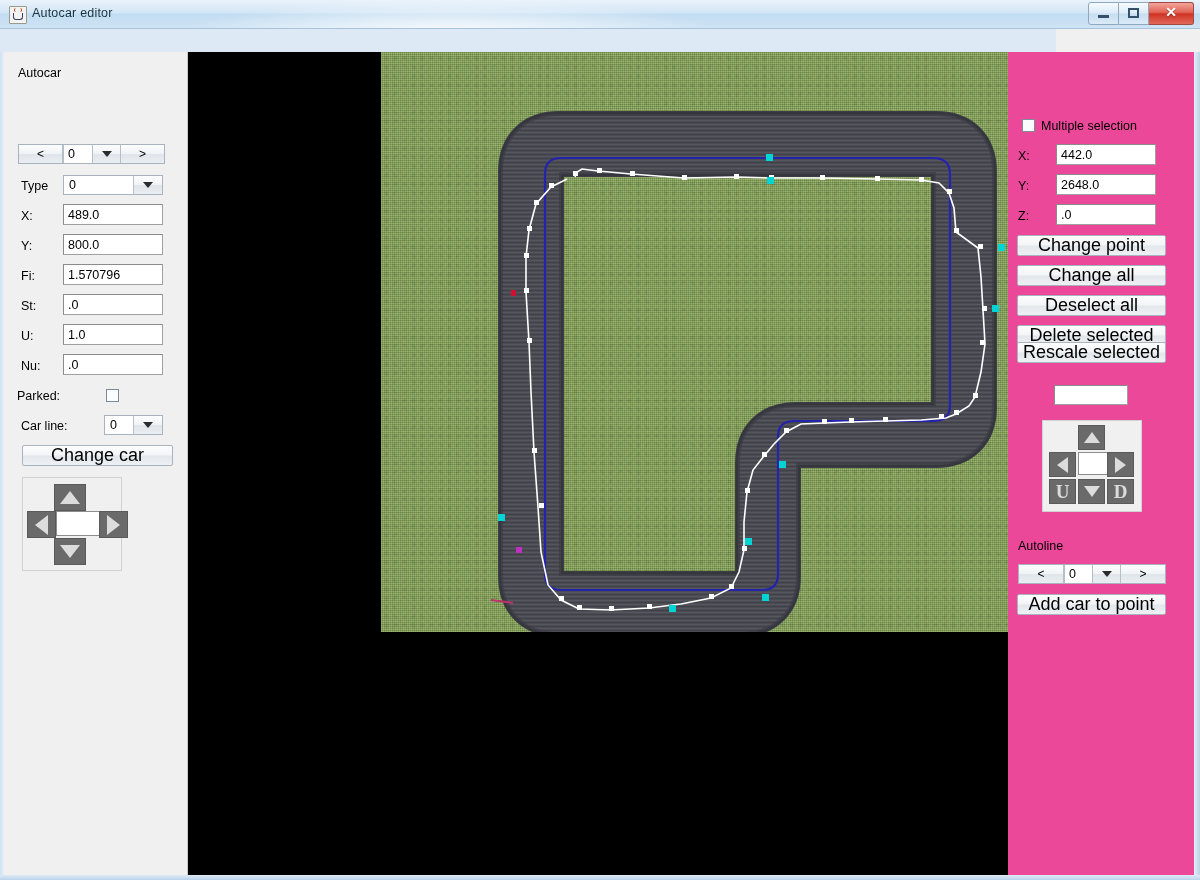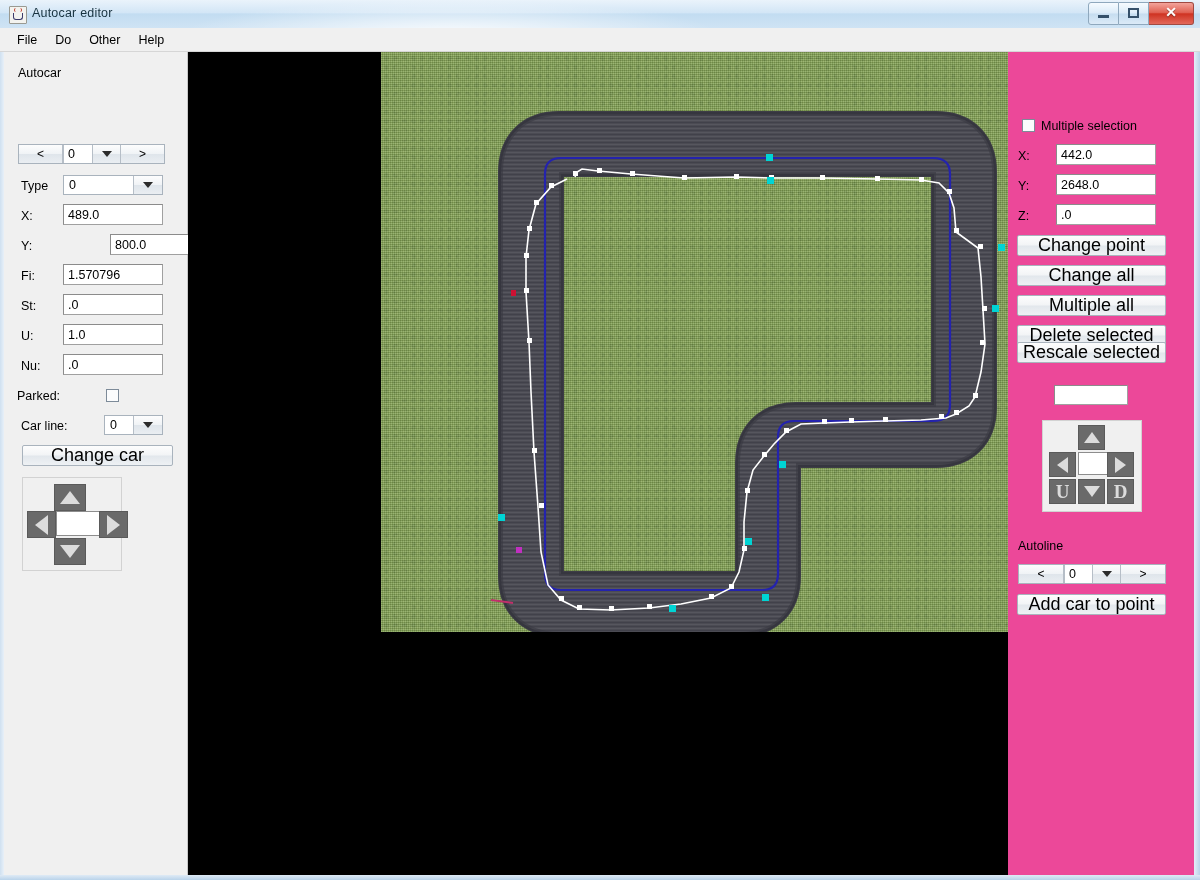--- a/index.html
+++ b/index.html
@@ -231,26 +231,20 @@
         </div>
       <div class="winbtn">
           <span class="maxi"></span>
         </div>
       <div class="winbtn close">
           <span class="xs">✕</span>
         </div>
     </div>
   </div>
 
-  <div id="menubar">
-    <div class="menu-item">File</div>
-    <div class="menu-item">Do</div>
-    <div class="menu-item">Other</div>
-    <div class="menu-item">Help</div>
-  </div>
 
   <div id="content">
     <div id="frame-left-edge"></div>
 
     <div id="left-panel">
 
       <div class="panel-title" style="left:13px;top:14px;">Autocar</div>
 
       <div class="spingroup" style="left:13px;top:92px;width:147px;height:20px;">
         <div class="spin-btn" style="width:44px;">&lt;</div>
@@ -266,21 +260,21 @@
         <div class="cv">0</div>
         <div class="carrow">
             <span class="tri-down"></span>
           </div>
       </div>
 
       <div class="fld-label" style="left:16px;top:157px;">X:</div>
       <input class="textfield" style="left: 58px; top: 152px; width: 100px; height: 21px;" value="489.0">
 
       <div class="fld-label" style="left:16px;top:187px;">Y:</div>
-      <input class="textfield" style="left: 58px; top: 182px; width: 100px; height: 21px; margin-left: 47px;" value="800.0">
+      <input class="textfield" style="left: 58px; top: 182px; width: 100px; height: 21px;" value="800.0">
 
       <div class="fld-label" style="left:16px;top:217px;">Fi:</div>
       <input class="textfield" style="left: 58px; top: 212px; width: 100px; height: 21px;" value="1.570796">
 
       <div class="fld-label" style="left:16px;top:247px;">St:</div>
       <input class="textfield" style="left: 58px; top: 242px; width: 100px; height: 21px;" value=".0">
 
       <div class="fld-label" style="left:16px;top:277px;">U:</div>
       <input class="textfield" style="left: 58px; top: 272px; width: 100px; height: 21px;" value="1.0">
 
@@ -455,21 +449,21 @@
       <input class="textfield" style="left: 48px; top: 92px; width: 100px; height: 21px;" value="442.0">
 
       <div class="fld-label" style="left:10px;top:127px;">Y:</div>
       <input class="textfield" style="left: 48px; top: 122px; width: 100px; height: 21px;" value="2648.0">
 
       <div class="fld-label" style="left:10px;top:157px;">Z:</div>
       <input class="textfield" style="left: 48px; top: 152px; width: 100px; height: 21px;" value=".0">
 
       <div class="jbutton" style="left:9px;top:183px;width:149px;height:21px;">Change point</div>
       <div class="jbutton" style="left:9px;top:213px;width:149px;height:21px;">Change all</div>
-      <div class="jbutton" style="left:9px;top:243px;width:149px;height:21px;">Multiple all</div>
+      <div class="jbutton" style="left:9px;top:243px;width:149px;height:21px;">Deselect all</div>
       <div class="jbutton" style="left:9px;top:273px;width:149px;height:21px;">Delete selected</div>
       <div class="jbutton" style="left:9px;top:290px;width:149px;height:21px;">Rescale selected</div>
 
       <input class="textfield" style="left: 46px; top: 333px; width: 74px; height: 20px;" value="">
 
       <div class="dpad-box" style="left:34px;top:368px;width:100px;height:92px;">
         <div class="dpad-btn" style="left:35px;top:4px;width:27px;height:25px;">
             <span class="t-up" style="border-left-width:8px;border-right-width:8px;border-bottom-width:11px;"></span>
           </div>
         <div class="dpad-btn" style="left:6px;top:31px;width:27px;height:25px;">

